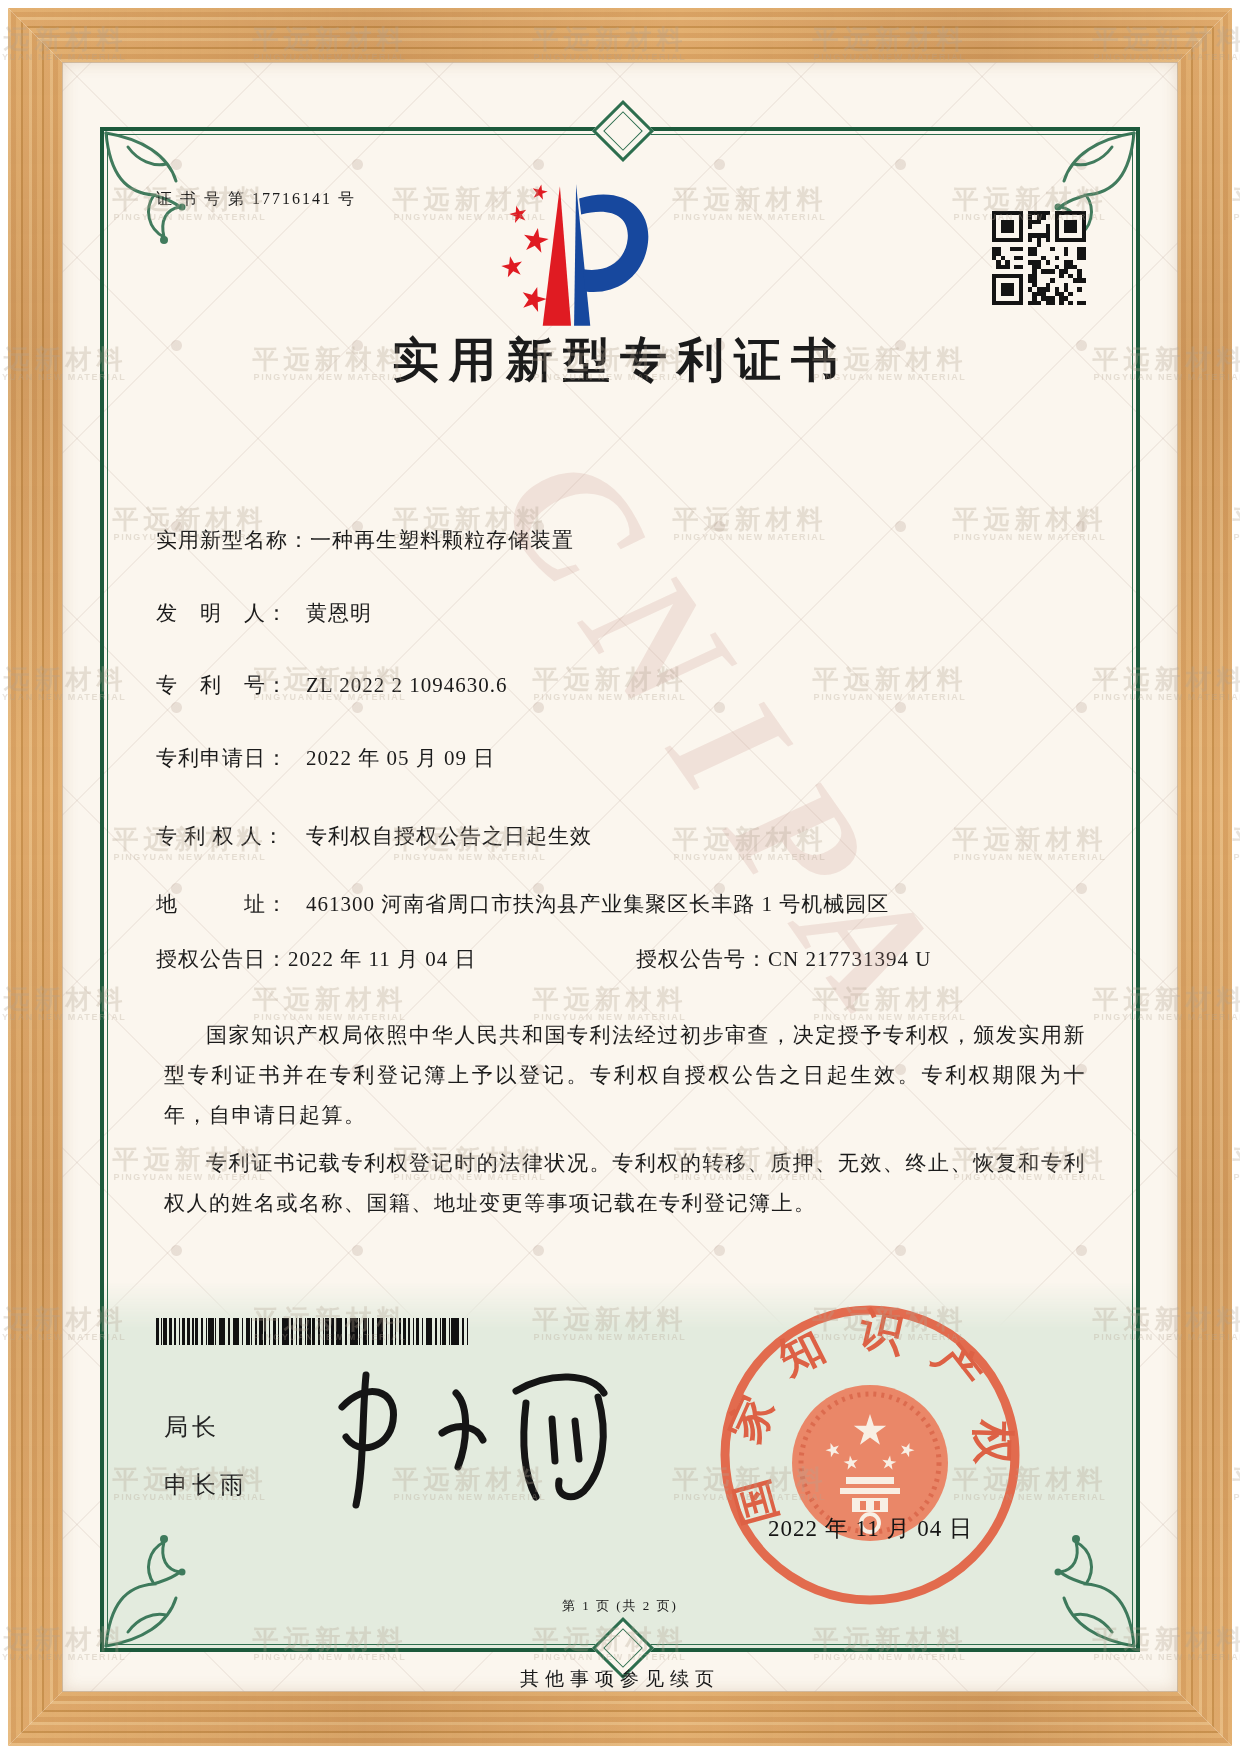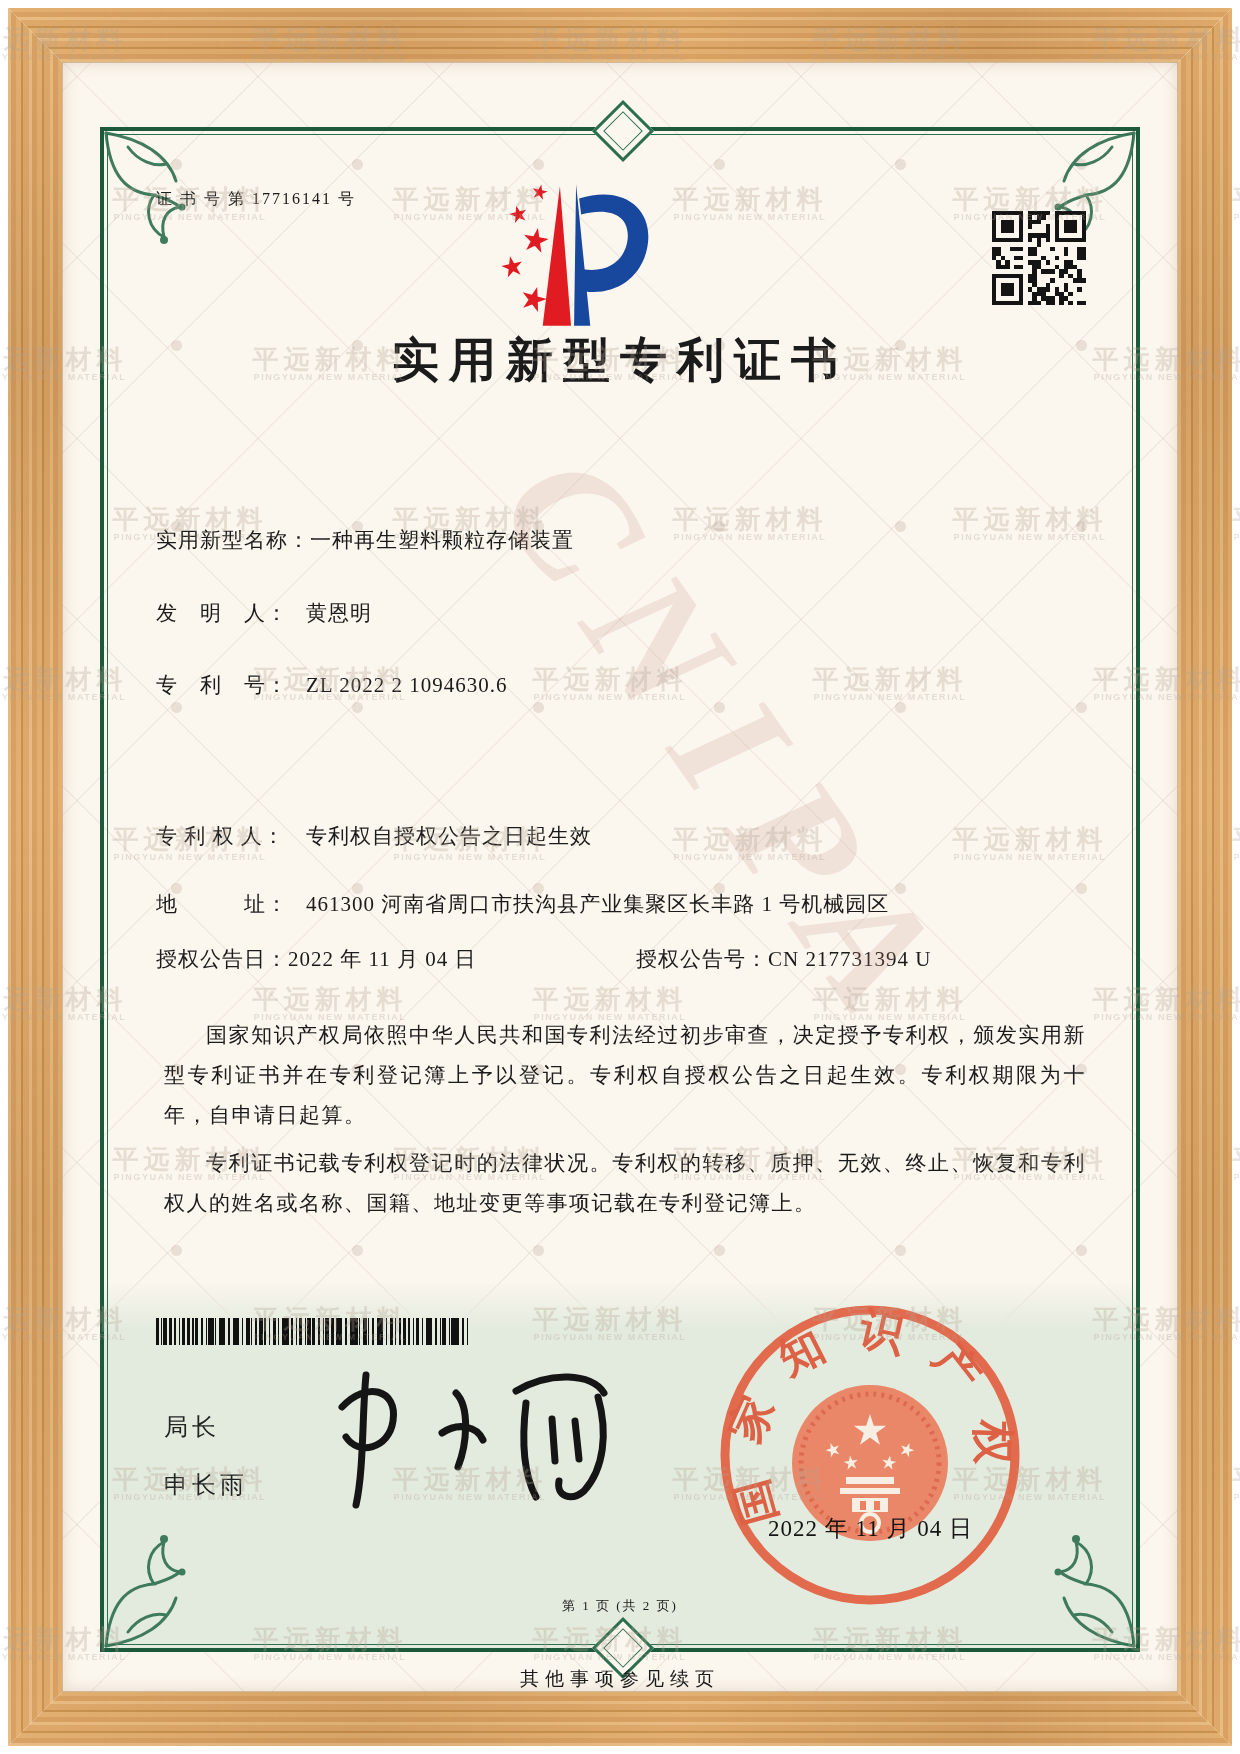--- a/index.html
+++ b/index.html
@@ -631,20 +631,24 @@
         <span class="fval">黄恩明</span>
       </div>
       <div class="frow f1">
         <span class="flabel">实用新型名称：</span>
         <span class="fval">一种再生塑料颗粒存储装置</span>
       </div>
       <div class="frow f3">
         <span class="flabel">专　利　号：</span>
         <span class="fval">ZL 2022 2 1094630.6</span>
       </div>
+      <div class="frow f4">
+        <span class="flabel">专利申请日：</span>
+        <span class="fval">2022 年 05 月 09 日</span>
+      </div>
       <div class="frow f5">
         <span class="flabel">专 利 权 人：</span>
         <span class="fval">专利权自授权公告之日起生效</span>
       </div>
       <div class="frow f6">
         <span class="flabel">地　　　址：</span>
         <span class="fval">461300 河南省周口市扶沟县产业集聚区长丰路 1 号机械园区</span>
       </div>
       <div class="frow f7">
         <span>

